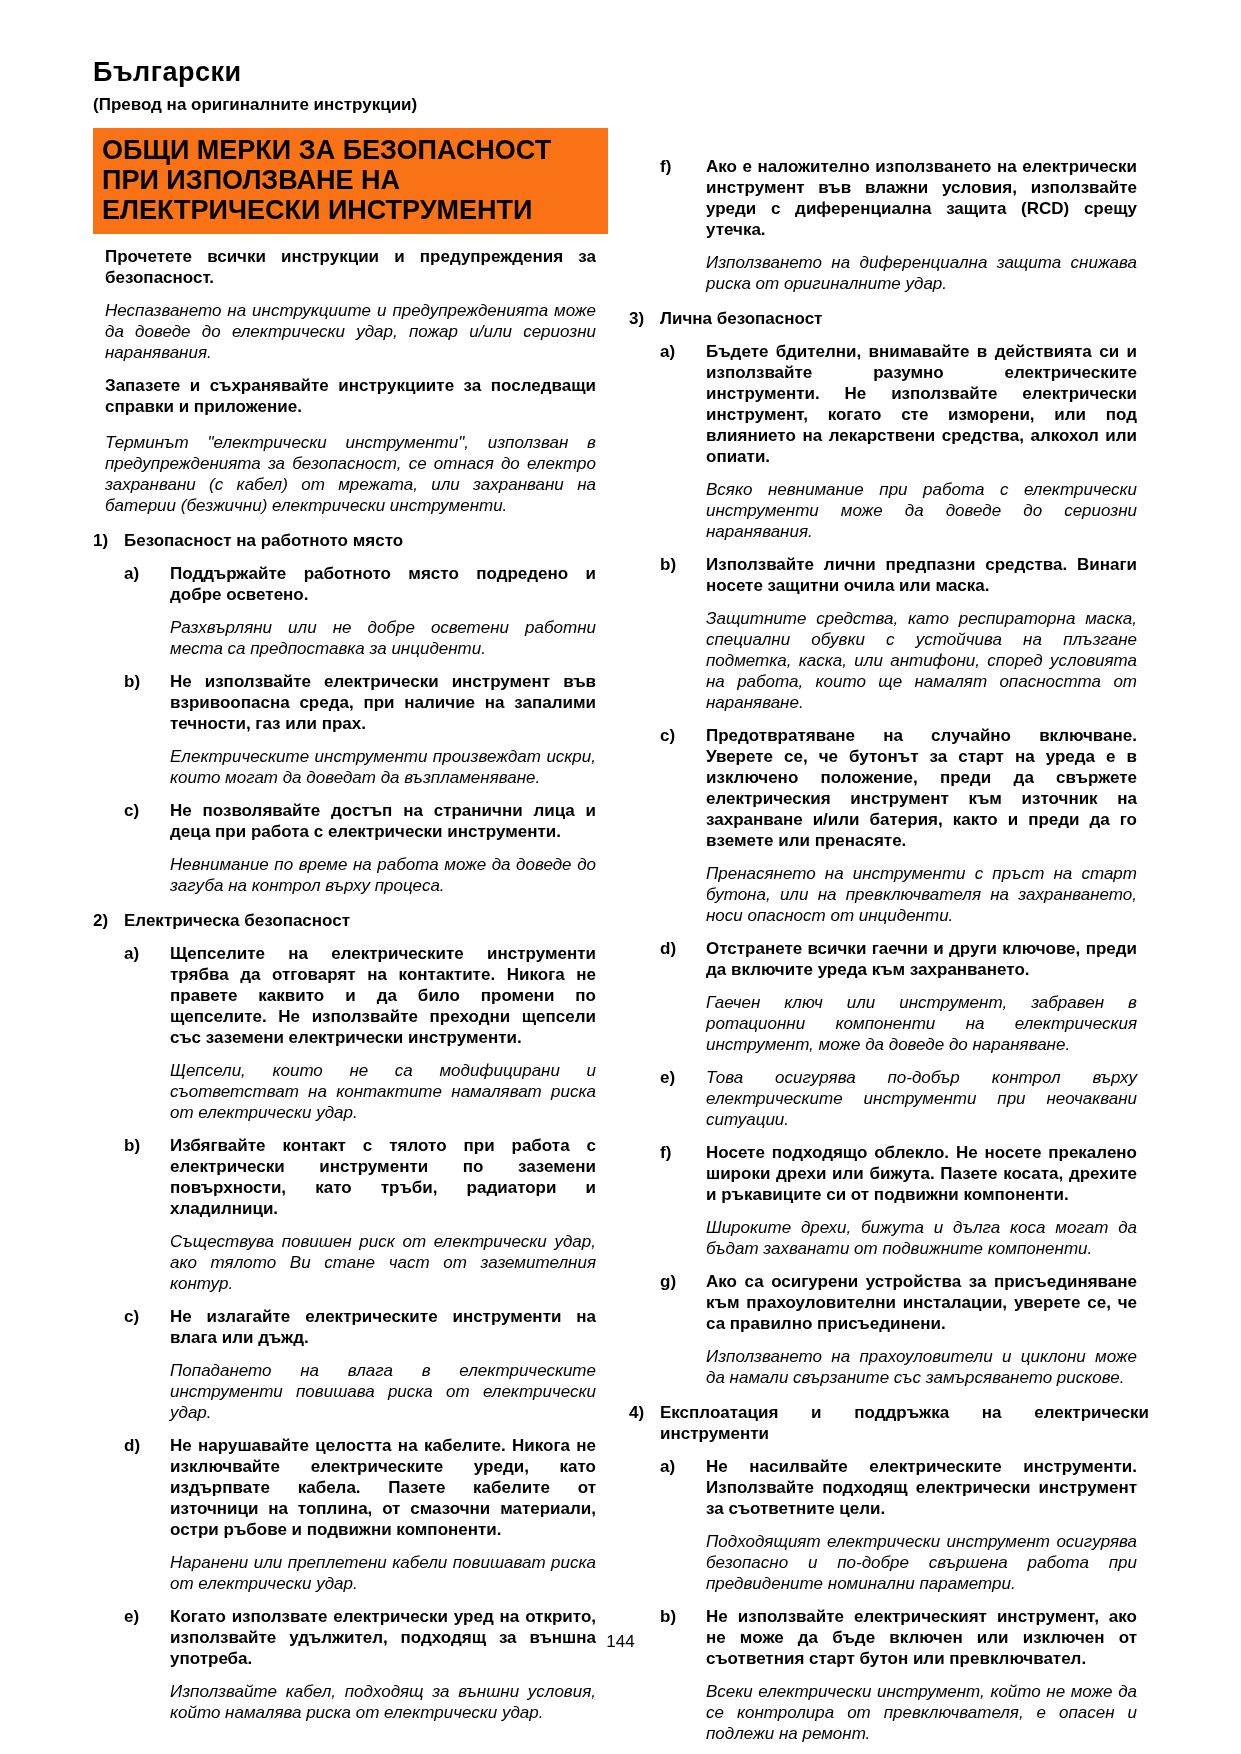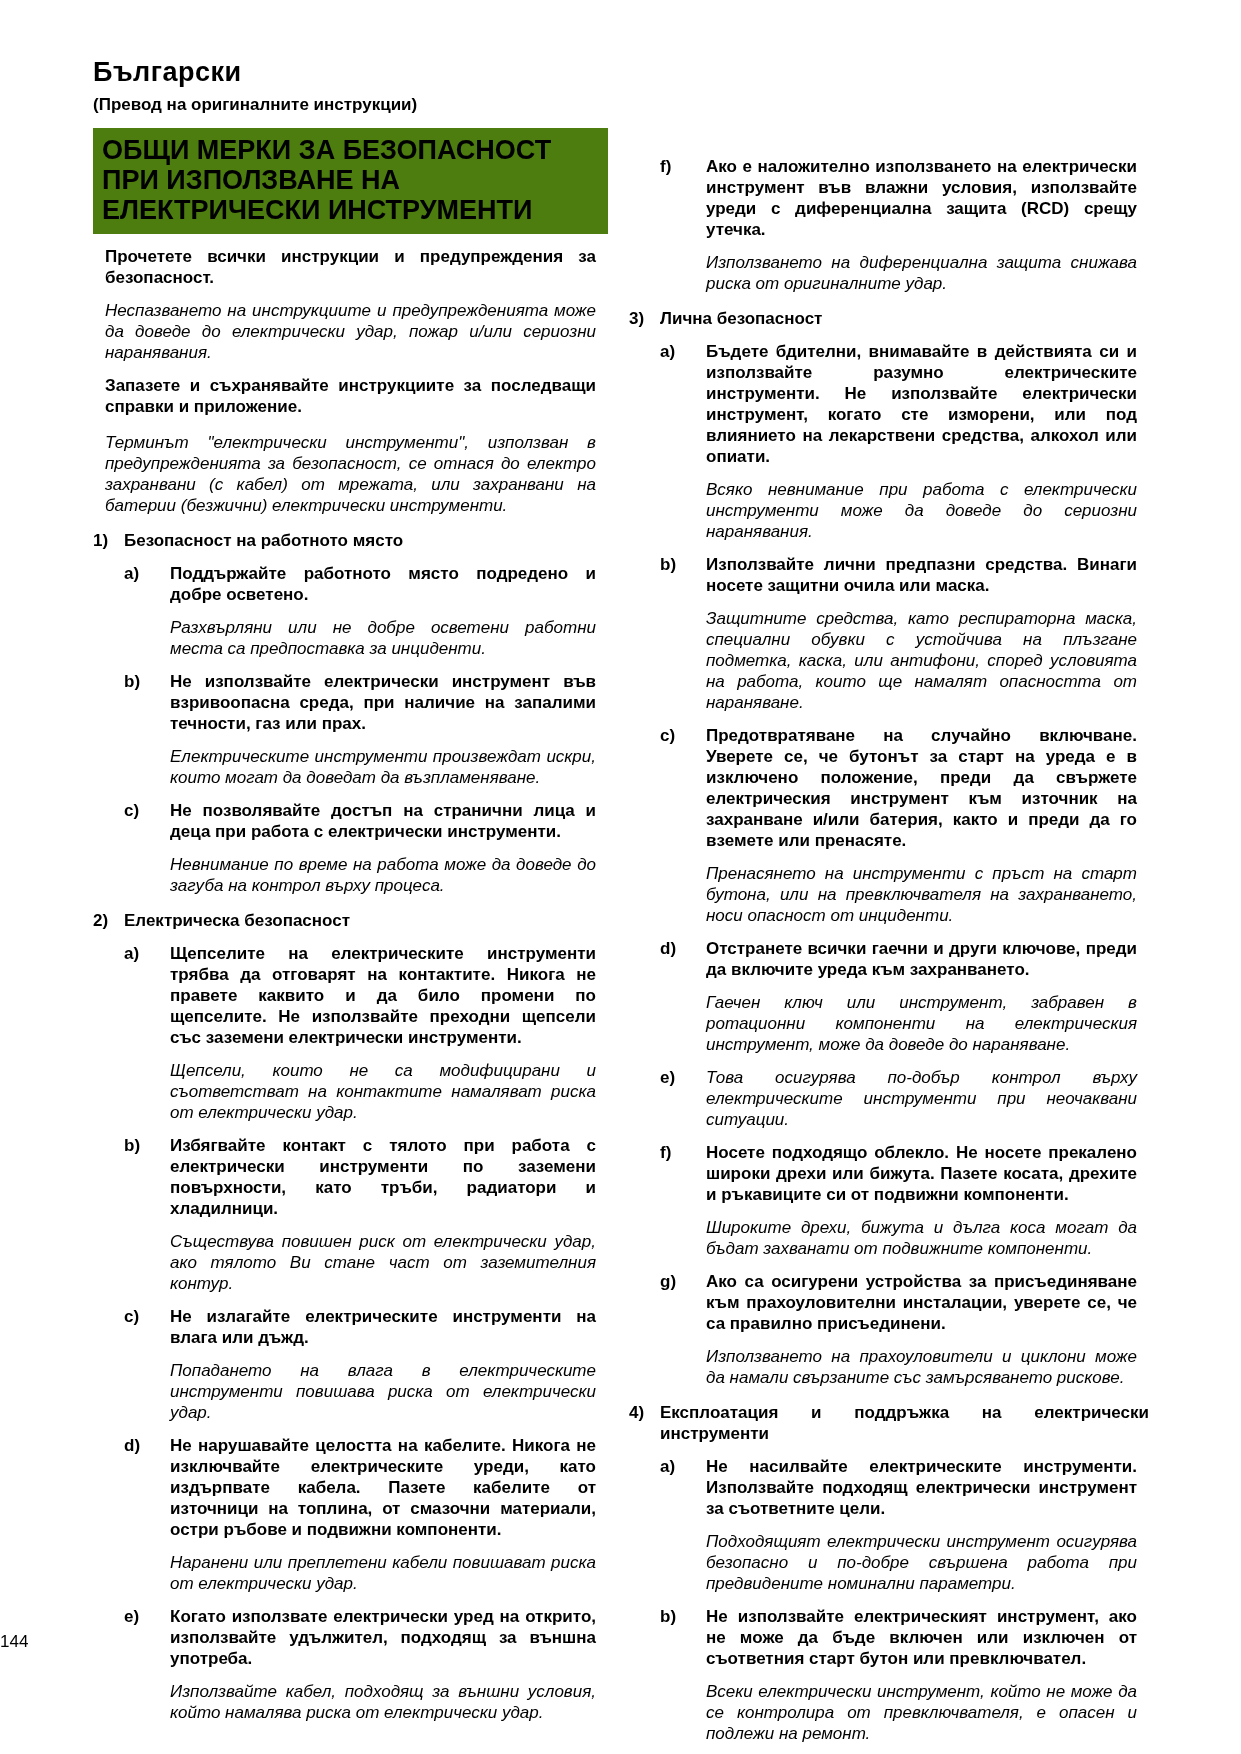--- a/index.html
+++ b/index.html
@@ -14,21 +14,21 @@
   .content { position: absolute; left: 93px; top: 57px; width: 1056px; }
 
   .lang-title { font-size: 27px; font-weight: bold; letter-spacing: 0.5px; margin: 0; }
   .trans-note { font-weight: bold; font-size: 17px; margin-top: 7px; }
 
   .cols { display: flex; gap: 21px; margin-top: 13px; }
   .col-left  { width: 515px; }
   .col-right { width: 520px; padding-top: 16px; box-sizing: border-box; }
 
   .title-box {
-    background: #4d7c0f;
+    background: #f97316;
     font-size: 27px; font-weight: bold; line-height: 30px;
     padding: 7px 10px 9px 9px;
     white-space: pre-line;
     margin-bottom: 9px;
   }
 
   .warn-head { display: flex; align-items: center; gap: 9px; margin: 0 0 1px 0; }
   .warn-label { font-size: 19px; font-weight: bold; letter-spacing: 0.3px; }
   .warn-icon { flex: 0 0 auto; display: block; }
 
@@ -39,21 +39,21 @@
   .gap-md { margin-top: 15px; }
 
   .sec { position: relative; padding-left: 31px; margin-top: 14px; }
   .sec-cont { position: relative; padding-left: 31px; }
   .sec-num { position: absolute; left: 0; top: 0; font-weight: bold; font-size: 17px; line-height: 21px; }
   .sec-title { margin: 0; font-size: 17px; font-weight: bold; line-height: 21px; text-align: justify; }
 
   .item { position: relative; padding-left: 34px; }
   .letter { position: absolute; left: 0; top: 0; font-weight: bold; font-size: 17px; line-height: 21px; }
 
-  .page-num { position: absolute; top: 1632px; left: 0; width: 100%; text-align: left; font-size: 17px; }
+  .page-num { position: absolute; top: 1632px; left: 0; width: 100%; text-align: center; font-size: 17px; }
 </style>
 </head>
 <body>
 
 <div class="page">
   <div class="content">
 
     <h1 class="lang-title">Български</h1>
     <div class="trans-note">(Превод на оригиналните инструкции)</div>
 

